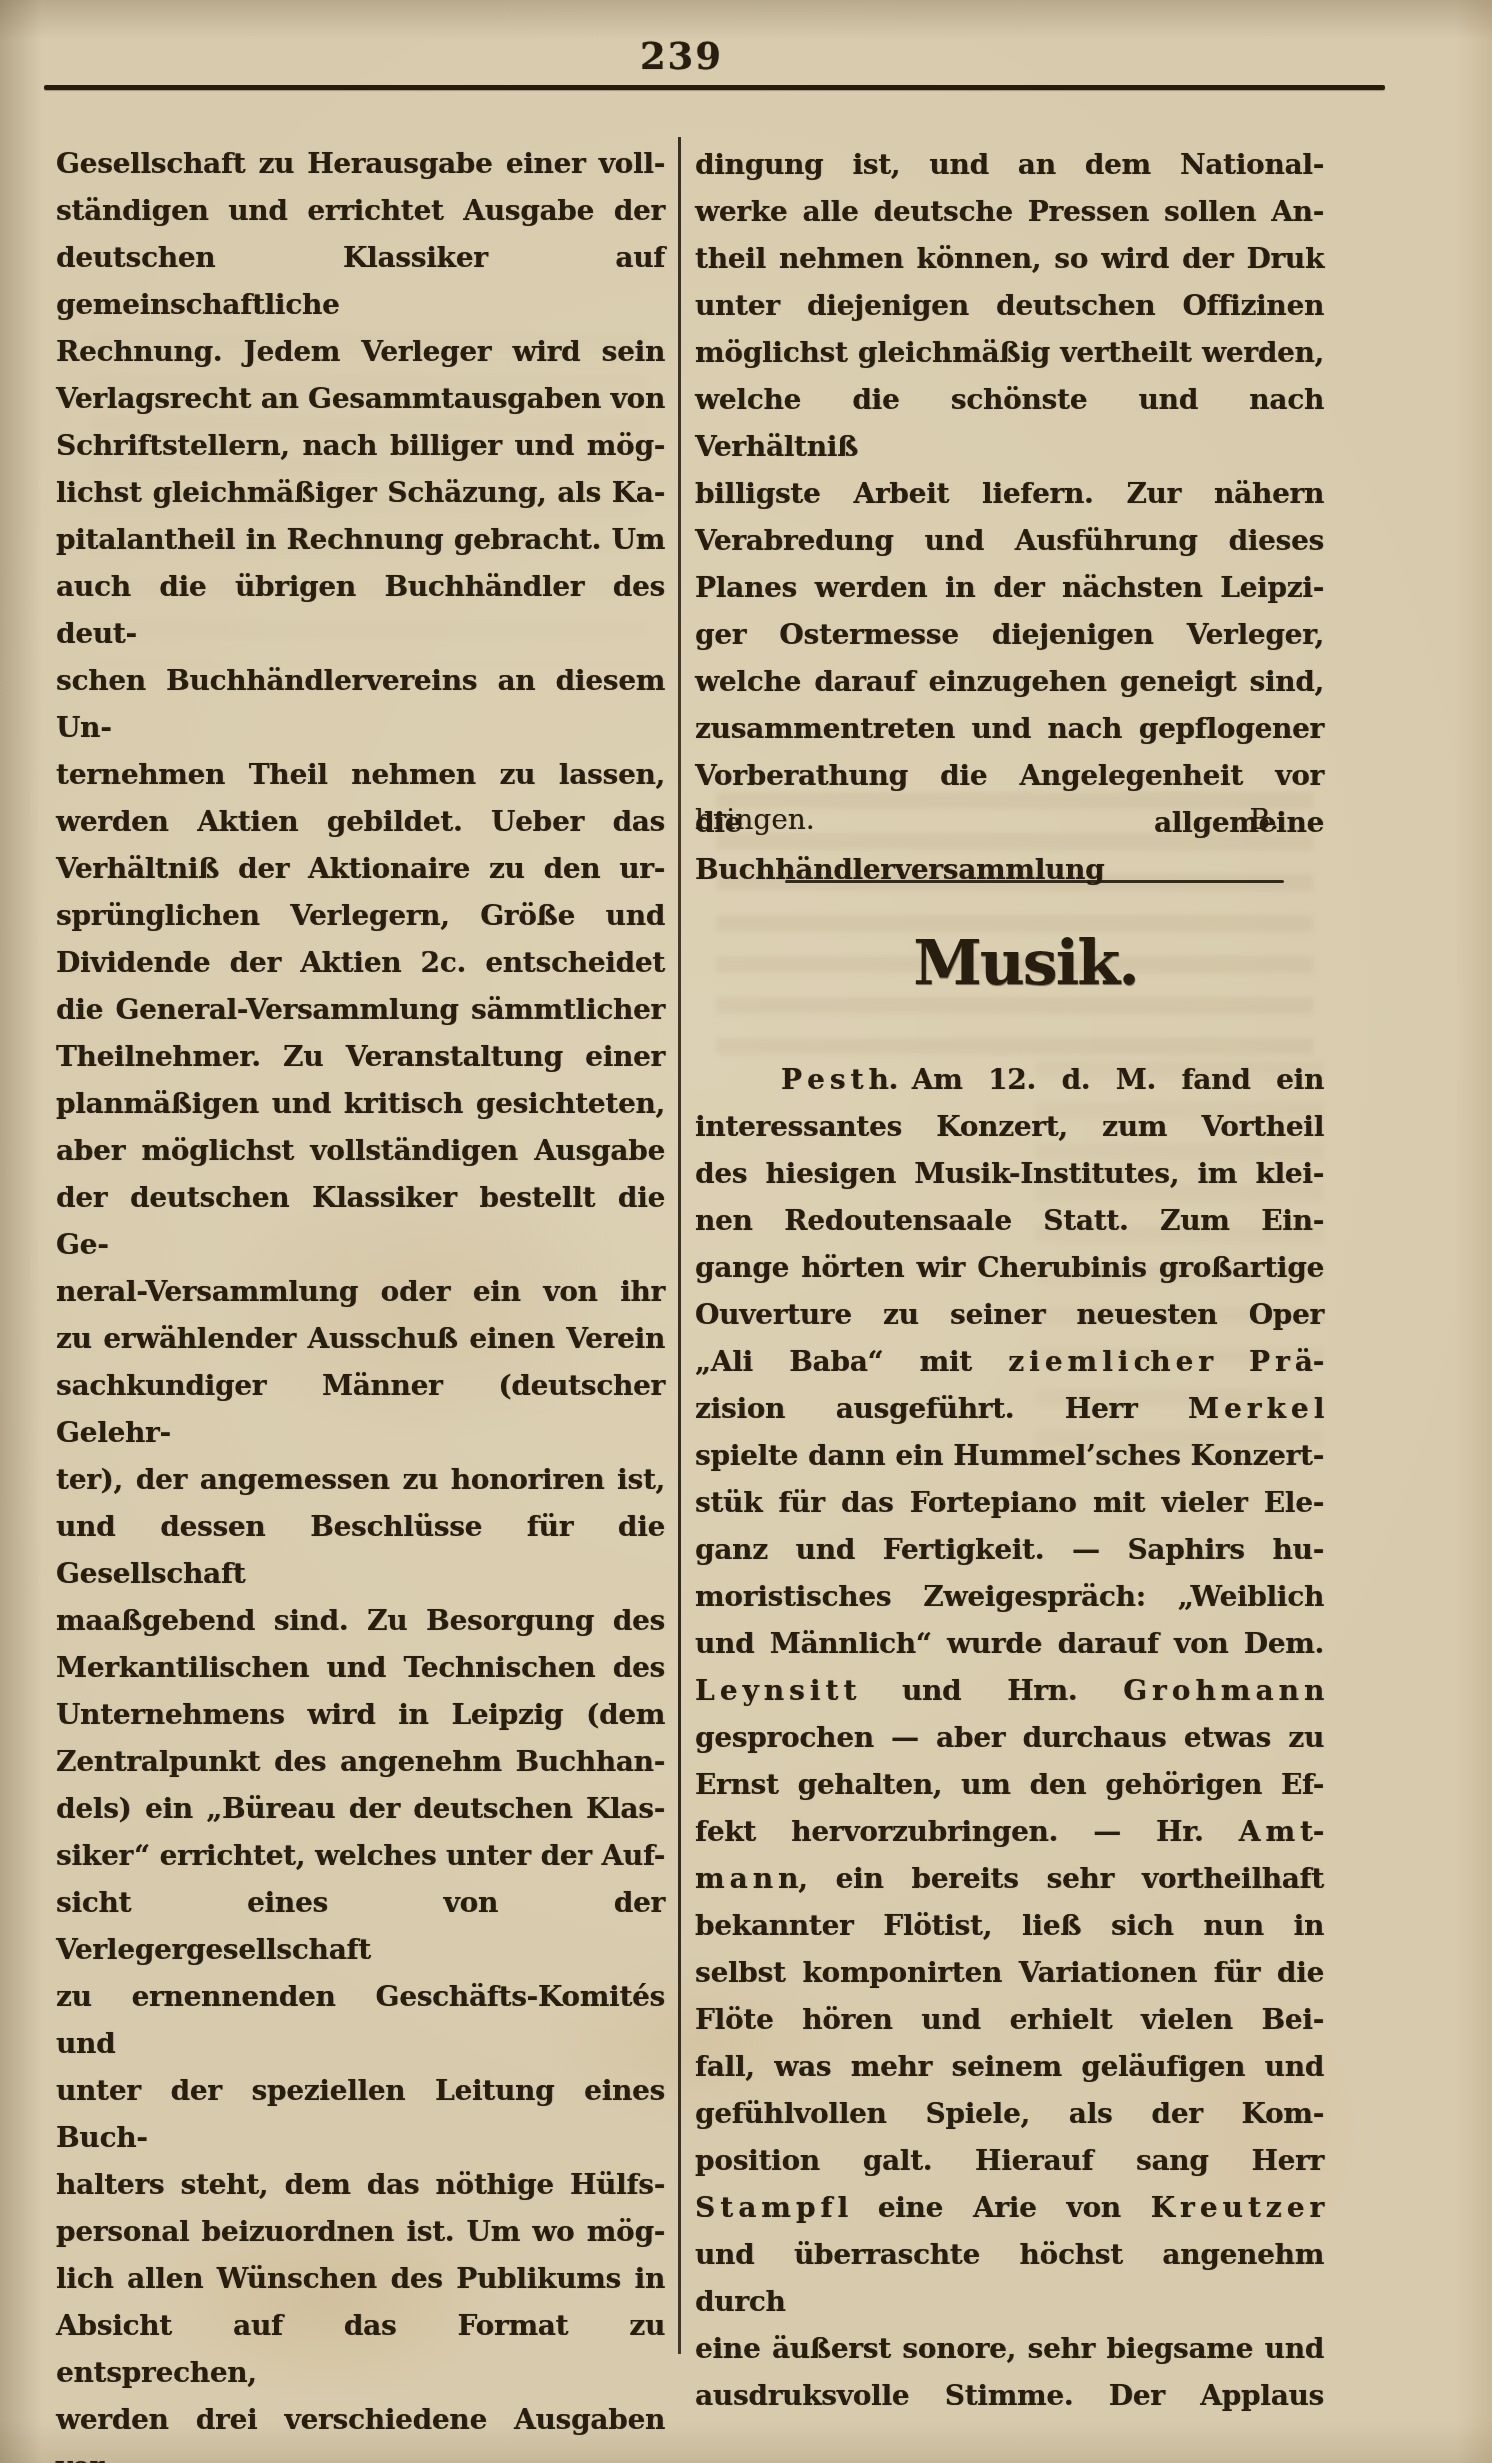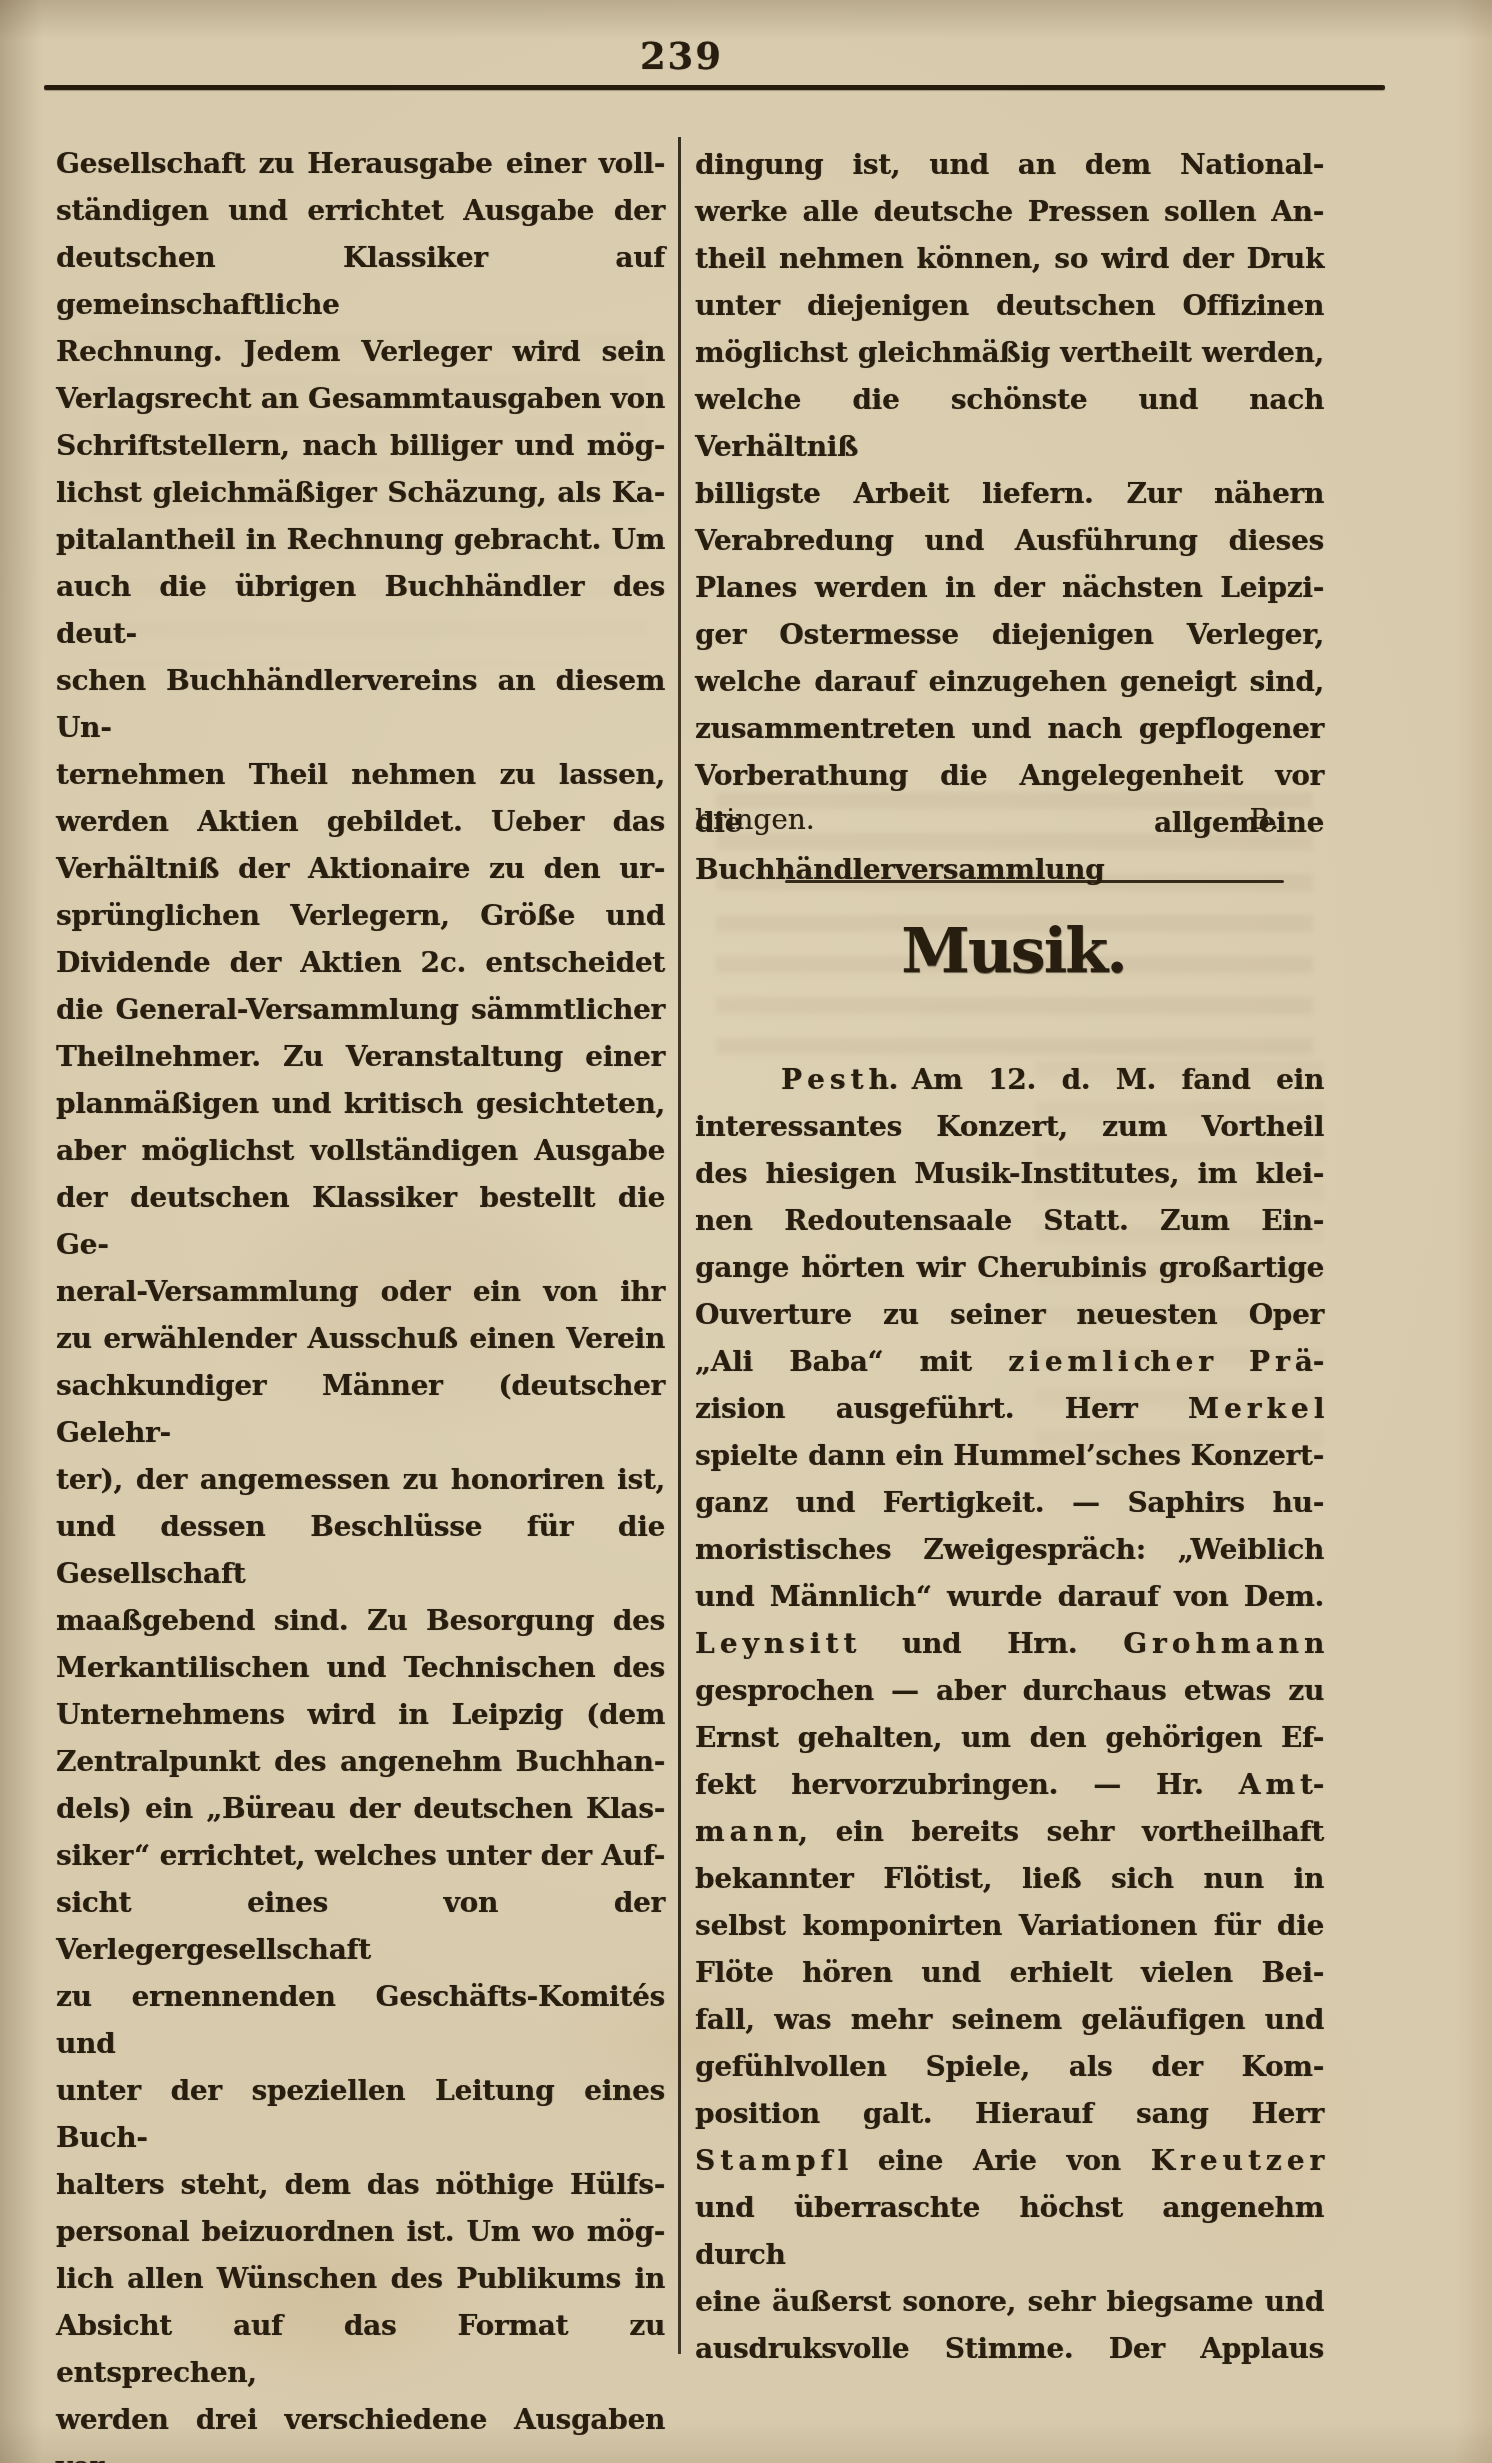--- a/index.html
+++ b/index.html
@@ -52,21 +52,21 @@
   .sigrow{
     position:absolute;left:695px;top:796px;width:629px;z-index:2;
     display:flex;justify-content:space-between;
     font-size:28px;font-weight:400;line-height:47px;
     text-shadow:0.3px 0.3px 0.8px rgba(40,30,16,.55);
     text-align:right;
   }
   .sigrow .sig{margin-right:45px;}
   .heading{
     position:absolute;left:695px;top:911px;width:629px;z-index:2;
-    margin:4px;text-align:center;
+    margin:16px;text-align:center;
     font-size:62px;font-weight:700;letter-spacing:-2px;line-height:1.15;
     text-shadow:0.5px 0.5px 1px rgba(40,30,16,.6);
   }
   .musikcol{left:695px;top:1035px;width:629px;margin-top:21px;}
   .musikcol .tline{line-height:47px;}
   .musikcol .tline:first-child{padding-left:86px;}
   .ghost{
     position:absolute;z-index:1;filter:blur(2.5px);transform:scaleX(-1);
     background:repeating-linear-gradient(180deg,
       rgba(122,95,55,.13) 6px, rgba(122,95,55,.13) 20px,
@@ -162,20 +162,21 @@
   <div class="col musikcol">
       <div class="tline">P e s t h. Am 12. d. M. fand ein</div>
       <div class="tline">interessantes Konzert, zum Vortheil</div>
       <div class="tline">des hiesigen Musik-Institutes, im klei-</div>
       <div class="tline">nen Redoutensaale Statt. Zum Ein-</div>
       <div class="tline">gange hörten wir Cherubinis großartige</div>
       <div class="tline">Ouverture zu seiner neuesten Oper</div>
       <div class="tline">„Ali Baba“ mit z i e m l i ch e r P r ä-</div>
       <div class="tline">zision ausgeführt. Herr M e r k e l</div>
       <div class="tline">spielte dann ein Hummel’sches Konzert-</div>
+      <div class="tline">stük für das Fortepiano mit vieler Ele-</div>
       <div class="tline">ganz und Fertigkeit. — Saphirs hu-</div>
       <div class="tline">moristisches Zweigespräch: „Weiblich</div>
       <div class="tline">und Männlich“ wurde darauf von Dem.</div>
       <div class="tline">L e y n s i t t und Hrn. G r o h m a n n</div>
       <div class="tline">gesprochen — aber durchaus etwas zu</div>
       <div class="tline">Ernst gehalten, um den gehörigen Ef-</div>
       <div class="tline">fekt hervorzubringen. — Hr. A m t-</div>
       <div class="tline">m a n n, ein bereits sehr vortheilhaft</div>
       <div class="tline">bekannter Flötist, ließ sich nun in</div>
       <div class="tline">selbst komponirten Variationen für die</div>

